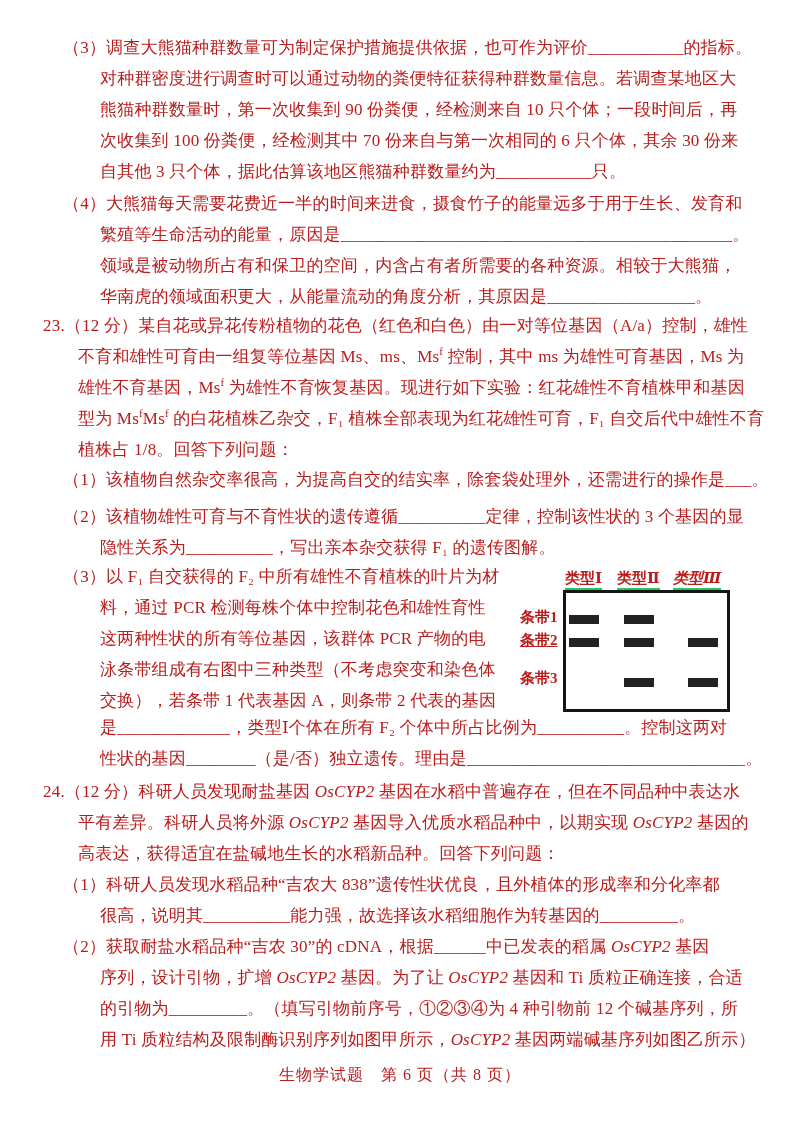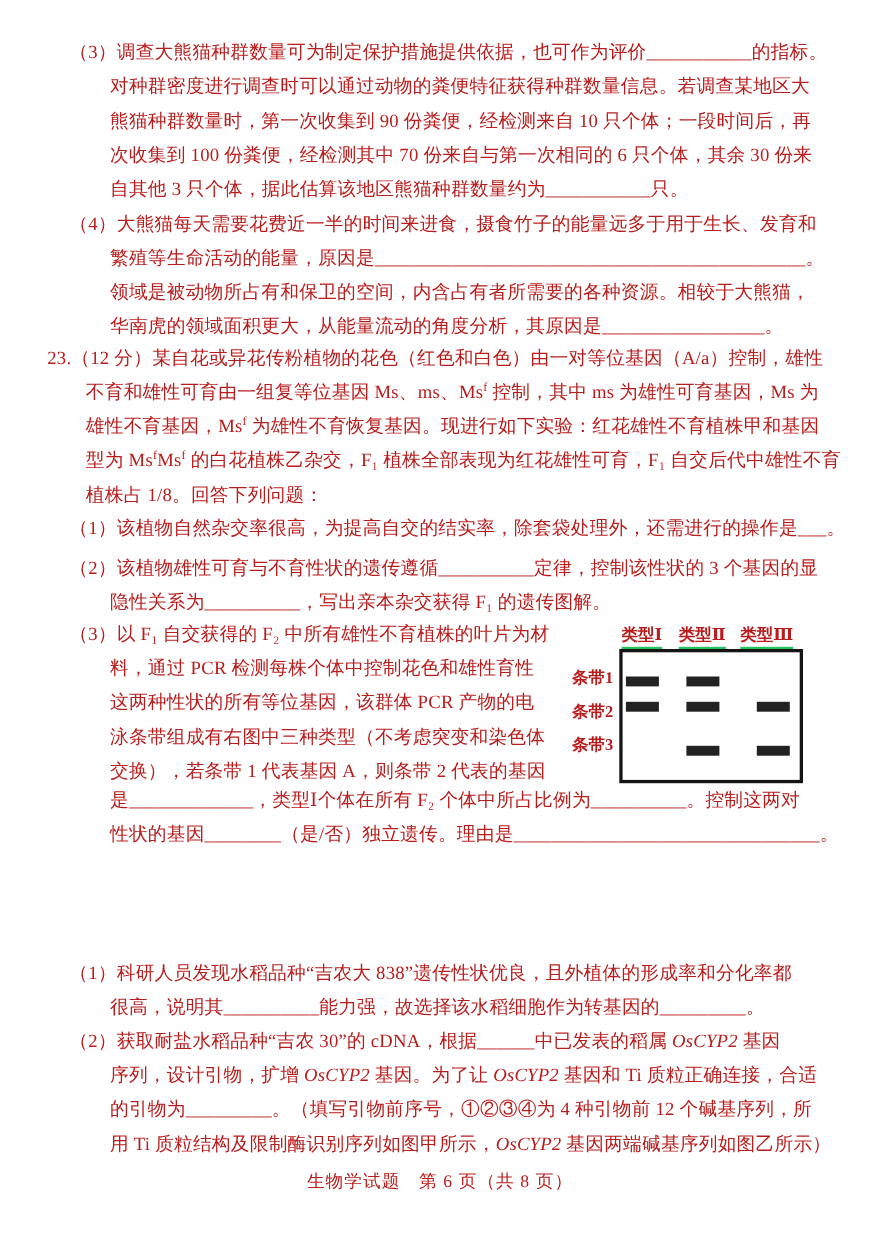--- a/index.html
+++ b/index.html
@@ -31,31 +31,31 @@
   
   #gel{position:absolute;left:520px;top:560px;width:260px;height:155px;}
   .gel-header{
     position:absolute;top:8px;height:20px;line-height:20px;
     font-size:15px;font-weight:600;
     border-bottom:7px solid #22c55e;
     white-space:nowrap;
   }
   #gel-h0{left:45px;}
   #gel-h1{left:88px;margin-left:9px;}
-  #gel-h2{left:153px;}
+  #gel-h2{left:153px;font-style:italic;}
   #gel-box{
     position:absolute;left:43px;top:30px;width:161px;height:116px;
     border:3px solid #151515;background:#fff;
   }
   .gel-rowlabel{
     position:absolute;left:0px;width:42px;height:20px;line-height:20px;
     font-size:15px;font-weight:600;white-space:nowrap;
   }
   #gel-r0{top:47px;}
-  #gel-r1{top:78px;}
+  #gel-r1{top:70px;text-decoration:underline;}
   #gel-r2{top:108px;}
   .band{position:absolute;width:30px;height:9px;background:#222;}
   .band.r0{top:55px;}
   .band.r1{top:78px;}
   .band.r2{top:118px;}
   .band.c0{left:49px;}
   .band.c1{left:104px;}
   .band.c2{left:168px;}
 
   #footer{
@@ -125,20 +125,25 @@
         <div class="band r0 c0" style="background: rgb(34, 34, 34);"></div>
         <div class="band r0 c1" style="background: rgb(34, 34, 34);"></div>
         <div class="band r1 c0" style="background: rgb(34, 34, 34);"></div>
         <div class="band r1 c1" style="background: rgb(34, 34, 34);"></div>
         <div class="band r1 c2" style="background: rgb(34, 34, 34);"></div>
         <div class="band r2 c1" style="background: rgb(34, 34, 34);"></div>
         <div class="band r2 c2" style="background: rgb(34, 34, 34);"></div>
       </div>
   </div>
 
+  <div class="block" style="top:776px">
+    <div class="ln ind-q">24.（12 分）科研人员发现耐盐基因 <span class="it">OsCYP2</span> 基因在水稻中普遍存在，但在不同品种中表达水</div>
+    <div class="ln ind-qc">平有差异。科研人员将外源 <span class="it">OsCYP2</span> 基因导入优质水稻品种中，以期实现 <span class="it">OsCYP2</span> 基因的</div>
+    <div class="ln ind-qc">高表达，获得适宜在盐碱地生长的水稻新品种。回答下列问题：</div>
+  </div>
 
   <div class="block" style="top:869px">
     <div class="ln ind-i">（1）科研人员发现水稻品种“吉农大 838”遗传性状优良，且外植体的形成率和分化率都</div>
     <div class="ln ind-ic">很高，说明其__________能力强，故选择该水稻细胞作为转基因的_________。</div>
   </div>
 
   <div class="block" style="top:931px">
     <div class="ln ind-i">（2）获取耐盐水稻品种“吉农 30”的 cDNA，根据______中已发表的稻属 <span class="it">OsCYP2</span> 基因</div>
     <div class="ln ind-ic">序列，设计引物，扩增 <span class="it">OsCYP2</span> 基因。为了让 <span class="it">OsCYP2</span> 基因和 Ti 质粒正确连接，合适</div>
     <div class="ln ind-ic">的引物为_________。（填写引物前序号，①②③④为 4 种引物前 12 个碱基序列，所</div>

